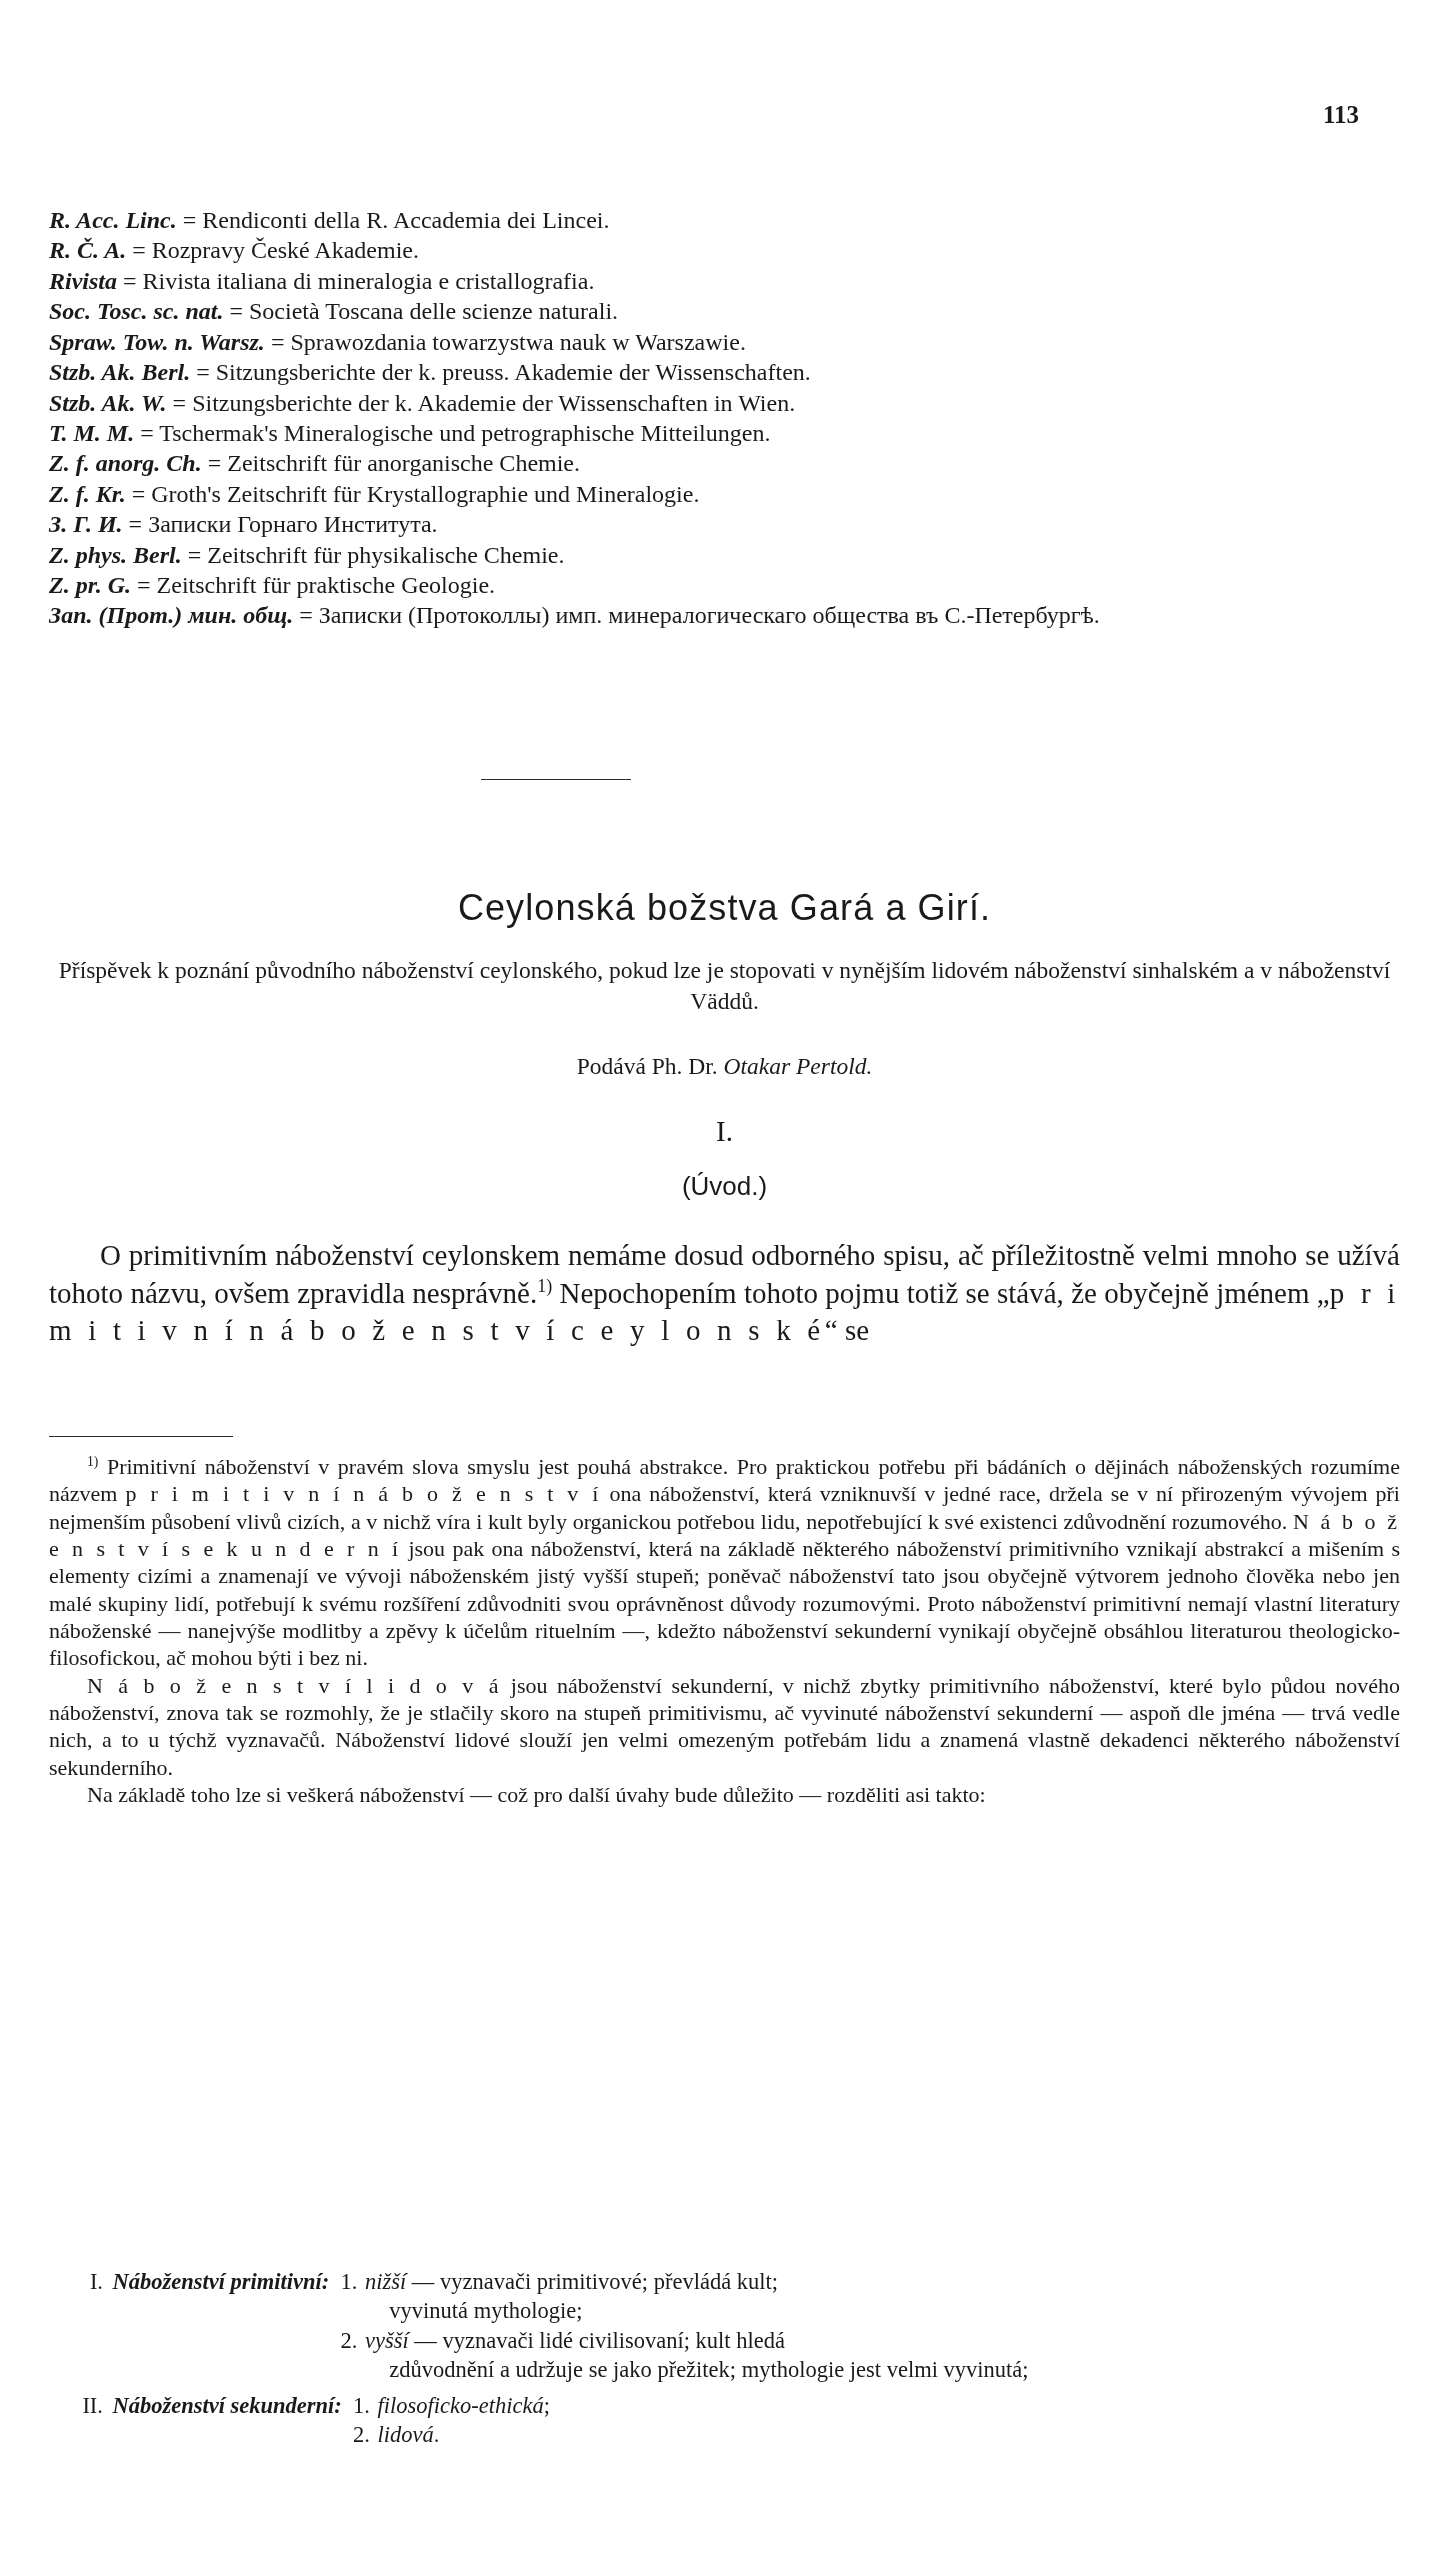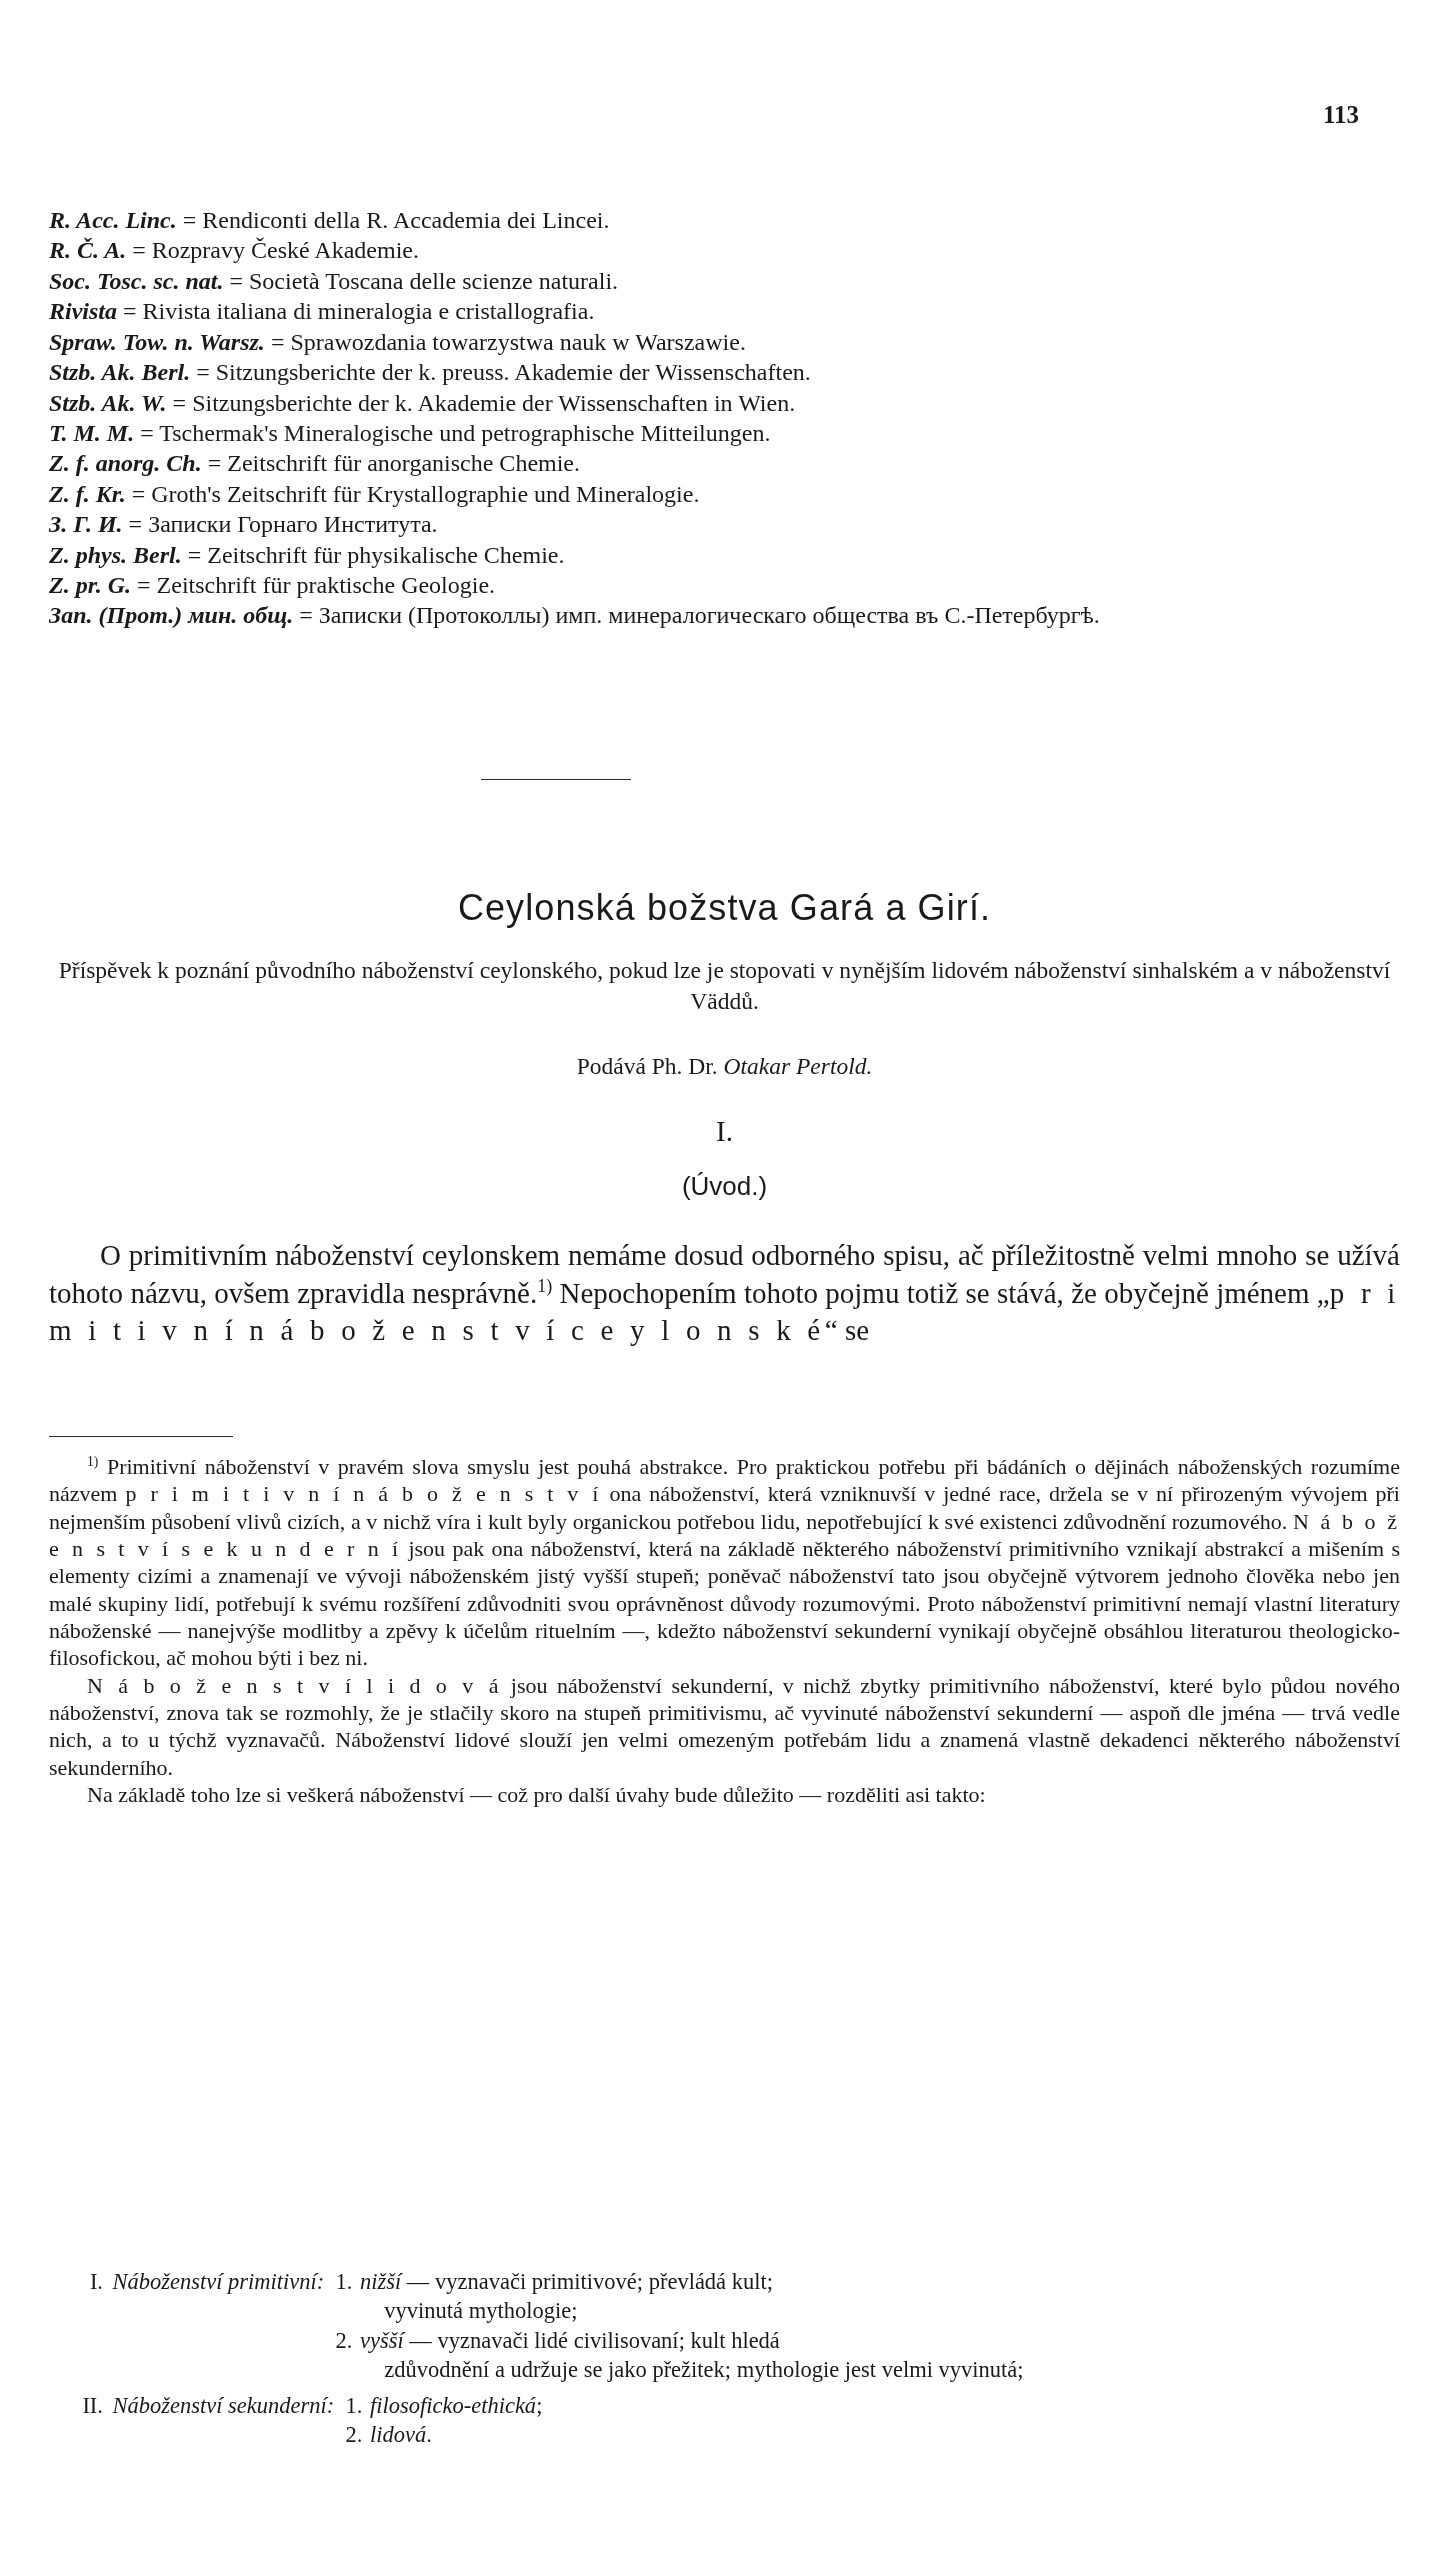--- a/index.html
+++ b/index.html
@@ -178,21 +178,21 @@
     display: flex;
     align-items: flex-start;
   }
   .cl-roman {
     width: 54px;
     text-align: right;
     padding-right: 9.4px;
     flex: 0 0 auto;
   }
   .cl-head {
-    font-weight: normal;
+    font-weight: bold;
     font-style: italic;
     flex: 0 0 auto;
     white-space: nowrap;
   }
   .cl-items {
     padding-left: 11.3px;
     flex: 1 1 auto;
   }
   .cl-item {
     display: flex;
@@ -217,24 +217,24 @@
   <div class="page-number">113</div>
 
   <div class="abbrev-list">
     <div class="abbrev-line">
       <span class="ab-key">R. Acc. Linc.</span><span> = </span><span class="ab-val">Rendiconti della R. Accademia dei Lincei.</span>
     </div>
     <div class="abbrev-line">
       <span class="ab-key">R. Č. A.</span><span> = </span><span class="ab-val">Rozpravy České Akademie.</span>
     </div>
     <div class="abbrev-line">
+      <span class="ab-key">Rivista</span><span> = </span><span class="ab-val">Rivista italiana di mineralogia e cristallografia.</span>
+    </div>
+    <div class="abbrev-line">
       <span class="ab-key">Soc. Tosc. sc. nat.</span><span> = </span><span class="ab-val">Società Toscana delle scienze naturali.</span>
-    </div>
-    <div class="abbrev-line">
-      <span class="ab-key">Rivista</span><span> = </span><span class="ab-val">Rivista italiana di mineralogia e cristallografia.</span>
     </div>
     <div class="abbrev-line">
       <span class="ab-key">Spraw. Tow. n. Warsz.</span><span> = </span><span class="ab-val">Sprawozdania towarzystwa nauk w Warszawie.</span>
     </div>
     <div class="abbrev-line">
       <span class="ab-key">Stzb. Ak. Berl.</span><span> = </span><span class="ab-val">Sitzungsberichte der k. preuss. Akademie der Wissenschaften.</span>
     </div>
     <div class="abbrev-line">
       <span class="ab-key">Stzb. Ak. W.</span><span> = </span><span class="ab-val">Sitzungsberichte der k. Akademie der Wissenschaften in Wien.</span>
     </div>

